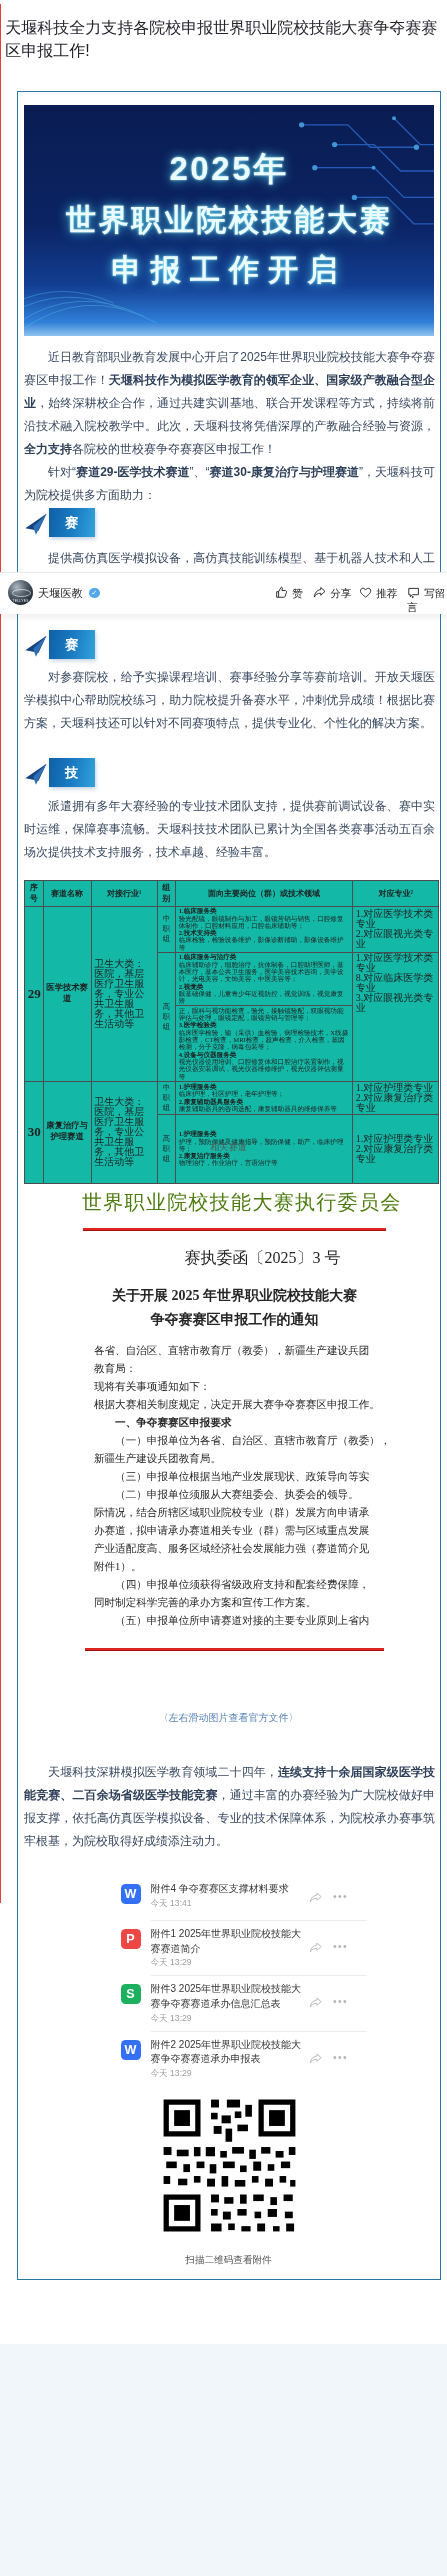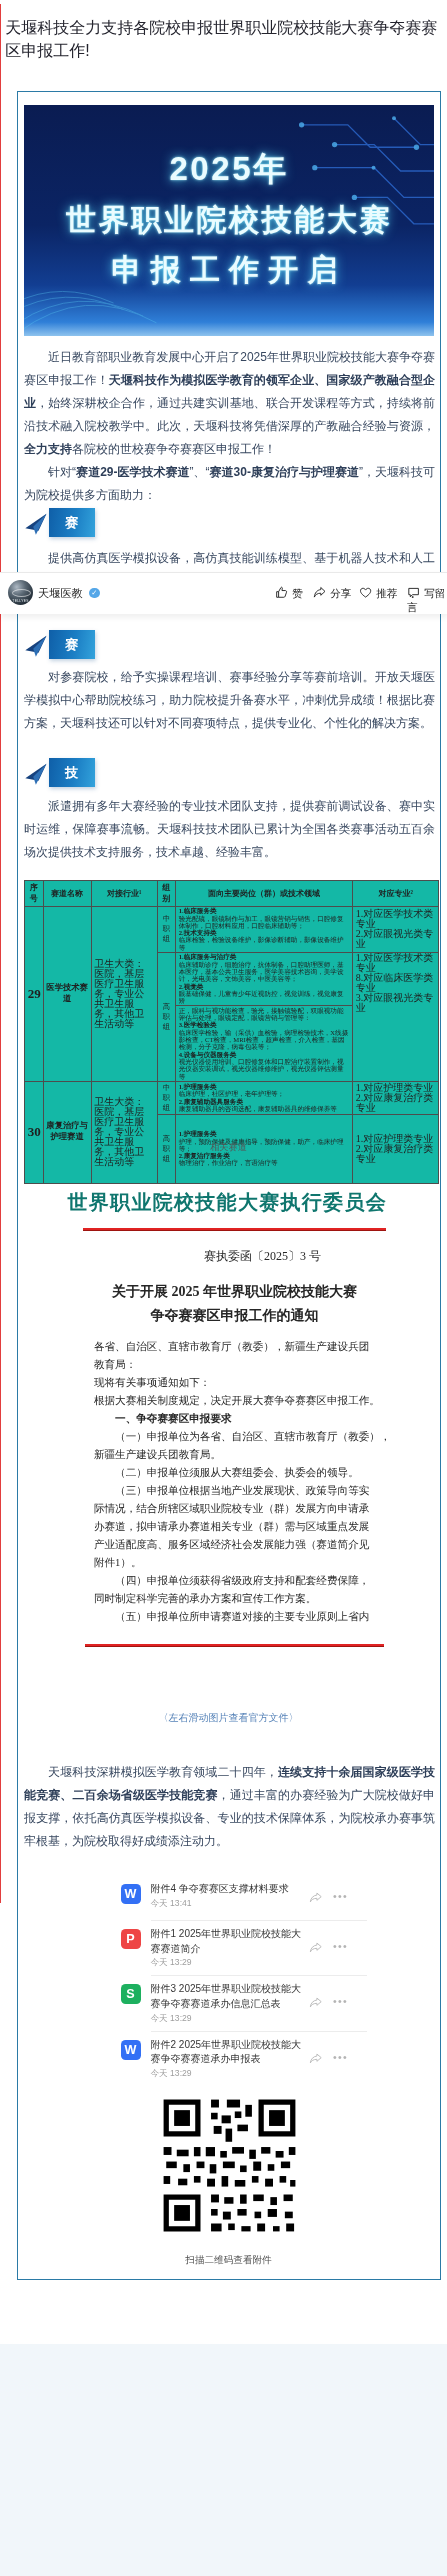--- a/index.html
+++ b/index.html
@@ -61,23 +61,23 @@
   .c-grp{font-size:7.3px;text-align:center;vertical-align:middle;}
   .c-jobs{font-size:6.6px;line-height:7.3px;vertical-align:middle;padding:1.3px 3.3px;}
   .c-jobs .bh{font-weight:bold;}
   .c-maj{font-size:10px;line-height:10px;vertical-align:middle;padding-left:4px;}
   .c-maj.top{vertical-align:top;padding-top:9.2px;}
   #table-caption{position:absolute;left:0;top:1049px;width:100%;text-align:center;
     font-size:9.2px;color:#545454;}
   
   #doc{position:absolute;left:50px;top:1097px;width:334px;
     font-family:"Liberation Serif","DejaVu Serif",serif;color:#262626;}
-  #doc .org{font-size:20px;font-weight:bold;color:#0f766e;text-align:left;letter-spacing:1.3px;}
+  #doc .org{font-size:20px;font-weight:normal;color:#4d7c0f;text-align:right;letter-spacing:1.3px;}
   #doc .redline{margin:12px auto 0;width:303px;height:2px;background:#e02323;border-bottom:0.7px solid #9e1410;}
-  #doc .ref{margin-top:17px;text-align:center;font-size:12px;transform:translateX(28px);}
+  #doc .ref{margin-top:17px;text-align:center;font-size:16px;transform:translateX(28px);}
   #doc .h2{margin-top:14.5px;text-align:center;font-size:14px;font-weight:bold;line-height:24.4px;}
   #doc .body{margin-top:9.2px;padding-left:26.4px;font-size:10.6px;line-height:18px;}
   #doc .body .ind{text-indent:2em;}
   #doc .body .bd{font-weight:bold;}
   #doc .redline2{margin:18px auto 0;width:299px;height:2px;background:#e02323;border-bottom:0.7px solid #9e1410;}
   #swipe-hint{position:absolute;left:0;top:1619px;width:100%;text-align:center;
     font-size:10px;color:#5783b8;}
   #closing{position:absolute;left:6.6px;top:1669px;width:411px;}
   
   #attachments{position:absolute;left:103px;top:1784px;width:246px;}
@@ -296,22 +296,22 @@
         <div>争夺赛赛区申报工作的通知</div>
     </div>
     <div class="body">
       <div>各省、自治区、直辖市教育厅（教委），新疆生产建设兵团</div>
       <div>教育局：</div>
       <div>现将有关事项通知如下：</div>
       <div>根据大赛相关制度规定，决定开展大赛争夺赛赛区申报工作。</div>
       <div class="ind bd">一、争夺赛赛区申报要求</div>
       <div class="ind">（一）申报单位为各省、自治区、直辖市教育厅（教委），</div>
       <div>新疆生产建设兵团教育局。</div>
+      <div class="ind">（三）申报单位根据当地产业发展现状、政策导向等实</div>
       <div class="ind">（二）申报单位须服从大赛组委会、执委会的领导。</div>
-      <div class="ind">（三）申报单位根据当地产业发展现状、政策导向等实</div>
       <div>际情况，结合所辖区域职业院校专业（群）发展方向申请承</div>
       <div>办赛道，拟申请承办赛道相关专业（群）需与区域重点发展</div>
       <div>产业适配度高、服务区域经济社会发展能力强（赛道简介见</div>
       <div>附件1）。</div>
       <div class="ind">（四）申报单位须获得省级政府支持和配套经费保障，</div>
       <div>同时制定科学完善的承办方案和宣传工作方案。</div>
       <div class="ind">（五）申报单位所申请赛道对接的主要专业原则上省内</div>
     </div>
     <div class="redline2"></div>
   </div>

